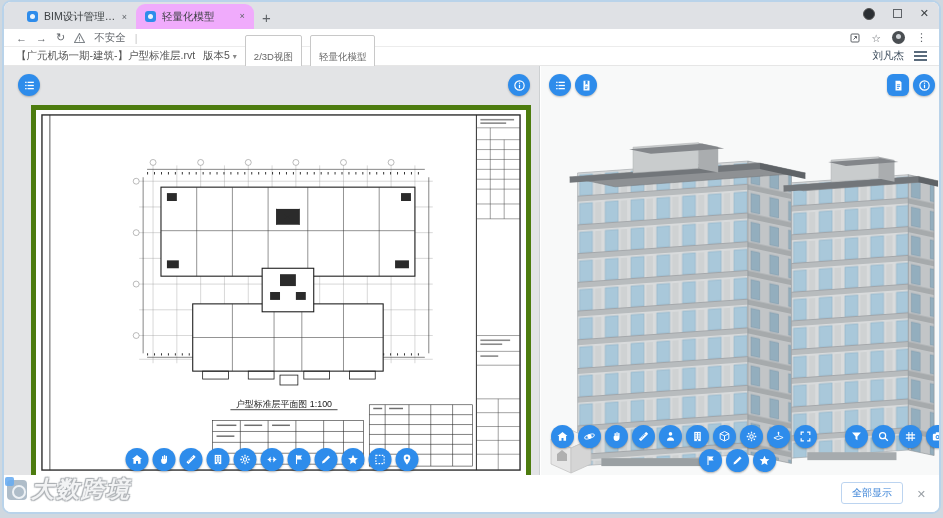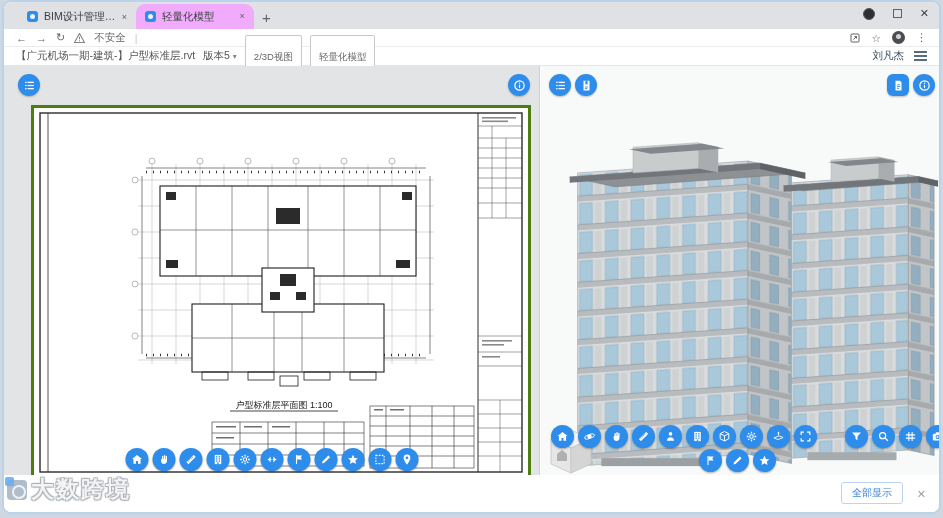--- a/index.html
+++ b/index.html
@@ -40,41 +40,41 @@
   .menu-bars i{display:block;height:2px;background:#5a6b7c;margin:2px 0;}
   
   .main{position:absolute;left:0;top:64px;right:0;bottom:37px;}
   .left-panel{position:absolute;left:0;top:0;width:536px;height:100%;background:#e3e4e6;border-right:1px solid #cdd0d2;}
   .right-panel{position:absolute;left:537px;top:0;right:0;height:100%;background:#f8f9f9;overflow:hidden;}
   .round-btn{position:absolute;width:22px;height:22px;border-radius:50%;background:#2e8ceb;display:flex;
     align-items:center;justify-content:center;box-shadow:0 1px 2px rgba(0,0,0,.25);}
   .square-btn{position:absolute;width:22px;height:22px;border-radius:6px;background:#2e8ceb;display:flex;
     align-items:center;justify-content:center;box-shadow:0 1px 2px rgba(0,0,0,.25);}
   .round-btn svg,.square-btn svg{width:13px;height:13px;}
-  .sheet{position:absolute;left:27px;top:39px;width:500px;height:375px;background:#fff;border:3px solid #4d7c0f;text-align:right;}
+  .sheet{position:absolute;left:27px;top:39px;width:500px;height:375px;background:#fff;border:5px solid #4d7c0f;text-align:right;}
   .sheet svg{position:absolute;left:0;top:0;width:100%;height:100%;}
   .tool-row{position:absolute;display:flex;gap:4px;}
   .tool-btn{width:23px;height:23px;border-radius:50%;background:#2e8ceb;display:flex;align-items:center;
     justify-content:center;flex:none;box-shadow:0 1px 2px rgba(0,0,0,.3);}
   .tool-btn svg{width:13px;height:13px;}
   .lt-row{left:50%;transform:translateX(-50%);top:382px;}
   .rt-row1{left:10px;top:359px;}
   .rt-gap{width:20px;flex:none;}
   .rt-row2{left:158px;top:383px;}
   .model-svg{position:absolute;left:0;top:0;width:100%;height:100%;}
   .navcube{position:absolute;left:5px;top:360px;width:50px;height:50px;}
   
   .bottombar{position:absolute;left:0;right:0;bottom:0;height:37px;background:#fff;}
   .watermark{position:absolute;left:3px;bottom:7px;display:flex;align-items:center;gap:4px;opacity:.95;}
   .wm-logo{width:20px;height:20px;border-radius:4px;background:#8fa3b4;position:relative;opacity:.75;}
   .wm-logo:after{content:"";position:absolute;left:5px;top:5px;width:10px;height:10px;border-radius:50%;
     border:2px solid #e8eef3;}
   .wm-accent{position:absolute;left:-2px;top:-3px;width:9px;height:9px;background:#2e8ceb;border-radius:2px;opacity:.9;}
   .wm-text{font-size:23px;font-weight:bold;letter-spacing:2px;color:#f2f3f4;
-    text-shadow:1px 1px 1px #a9adb1,-1px -1px 1px #a9adb1,1px -1px 1px #a9adb1,-1px 1px 1px #a9adb1;}
+    text-shadow:1px 1px 1px #a9adb1,-1px -1px 1px #a9adb1,1px -1px 1px #a9adb1,-1px 1px 1px #a9adb1;font-style:italic;}
   .showall-btn{position:absolute;right:36px;bottom:8px;border:1px solid #bcd4f0;background:#fff;color:#3f86d8;
     font-size:10px;padding:3px 10px;border-radius:3px;font-family:inherit;}
   .bb-close{position:absolute;right:13px;bottom:11px;color:#9aa0a6;font-size:11px;}
 </style>
 </head>
 <body>
 
 <svg width="0" height="0" style="position:absolute">
   <defs>
     <symbol id="i-list" viewBox="0 0 24 24">

